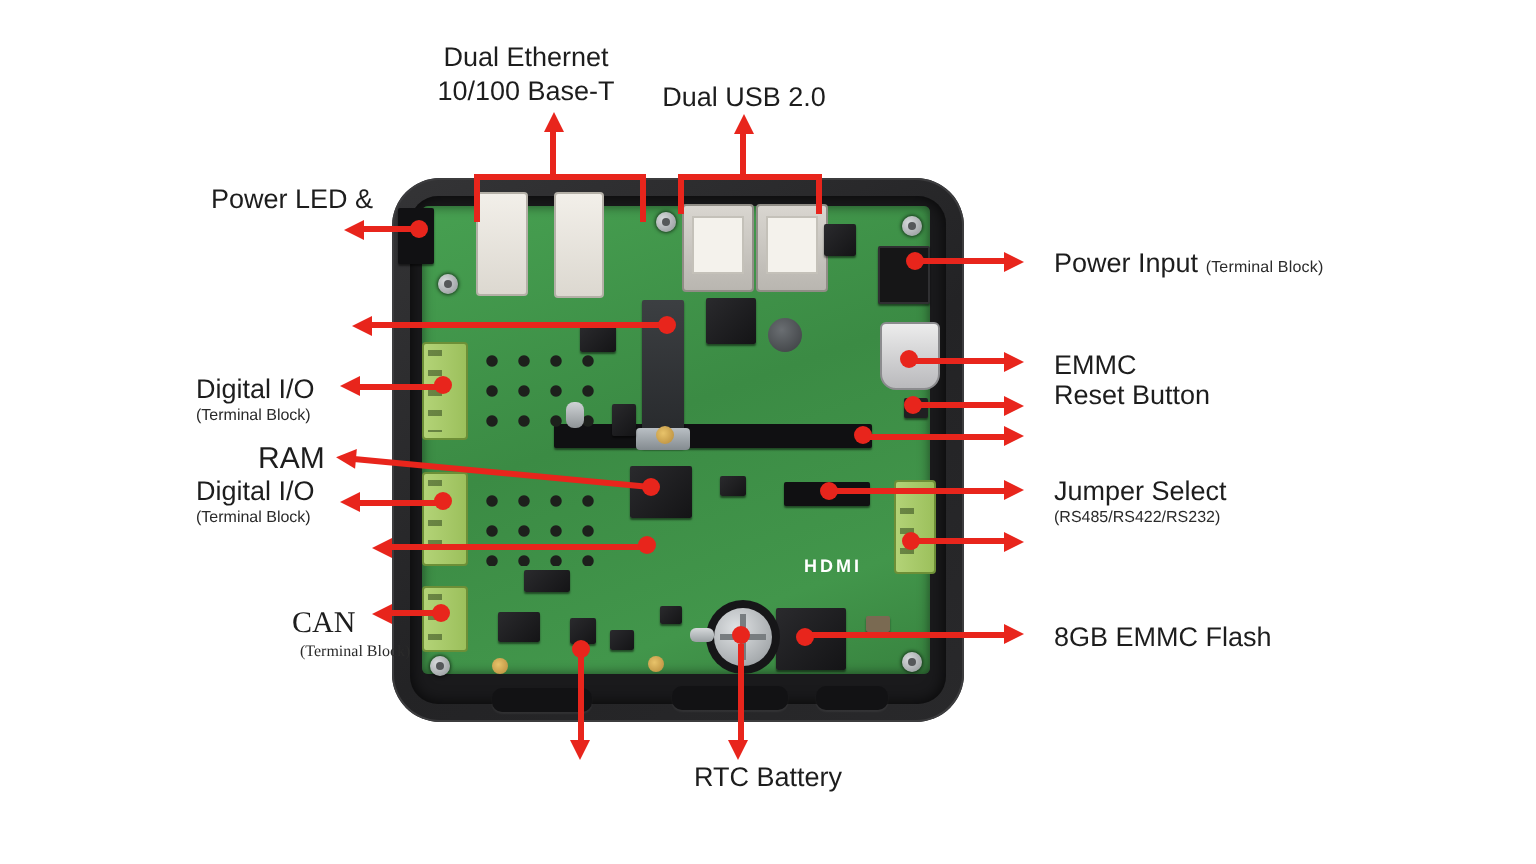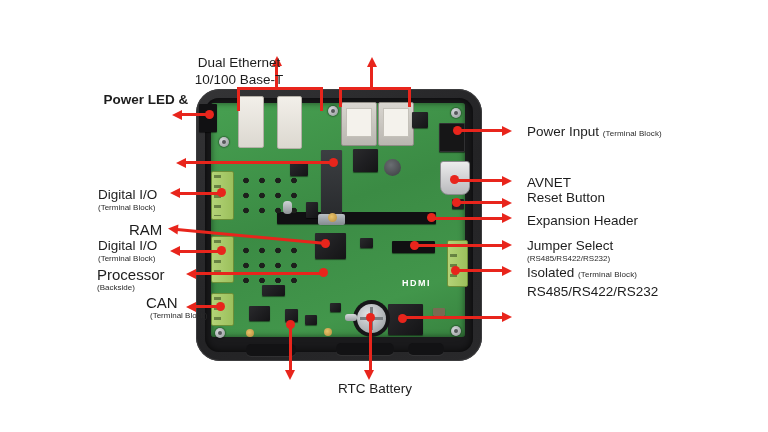--- a/index.html
+++ b/index.html
@@ -184,68 +184,62 @@
   <div class="ah ah-right" style="left:502px;top:312px;"></div>
 
   <div class="dot" style="left:286px;top:320px;"></div>
   <div class="cl" style="left:289px;top:328px;width:3px;height:42px;"></div>
   <div class="ah ah-down" style="left:285px;top:370px;"></div>
 
   <div class="dot" style="left:366px;top:313px;"></div>
   <div class="cl" style="left:369px;top:322px;width:3px;height:48px;"></div>
   <div class="ah ah-down" style="left:364px;top:370px;"></div>
 
-  <div class="lbl center" style="left:172px;top:20px;width:134px;margin-top:34px;">
+  <div class="lbl center" style="left:196px;top:20px;width:134px;">
     <span style="display:block">Dual Ethernet</span>
     <span style="display:block">10/100 Base-T</span>
   </div>
-
-  <div class="lbl center" style="left:100px;top:91px;width:92px;font-weight:bold;">
+  <div class="lbl center" style="left:312px;top:40px;width:120px;">
+    <span>Dual USB 2.0</span>
+  </div>
+
+  <div class="lbl center" style="left:100px;top:91px;width:92px;">
     <span style="display:block">Power LED &amp;</span>
   </div>
   <div class="lbl" style="left:98px;top:186px;">
     <span>Digital I/O</span>
     <span class="subline">(Terminal Block)</span>
   </div>
   <div class="lbl big" style="left:129px;top:221px;">
     <span>RAM</span>
   </div>
   <div class="lbl" style="left:98px;top:237px;">
     <span>Digital I/O</span>
     <span class="subline">(Terminal Block)</span>
   </div>
-  <div class="lbl big" style="left:97px;top:266px;">
-    <span>Processor</span>
-    <span class="subline">(Backside)</span>
-  </div>
-  <div class="lbl big" style="left:146px;top:294px;">
+  <div class="lbl big" style="left:146px;top:304px;font-family:Liberation Serif, serif;">
     <span>CAN</span>
     <span class="subline" style="padding-left:4px;">(Terminal Block)</span>
   </div>
 
   <div class="lbl" style="left:527px;top:123px;">
     <span>Power Input</span>
     <span class="sub">(Terminal Block)</span>
   </div>
   <div class="lbl" style="left:527px;top:174px;">
-    <span>AVNET</span>
+    <span>EMMC</span>
   </div>
   <div class="lbl" style="left:527px;top:189px;">
     <span>Reset Button</span>
-  </div>
-  <div class="lbl" style="left:527px;top:212px;">
-    <span>Expansion Header</span>
   </div>
   <div class="lbl" style="left:527px;top:237px;">
     <span>Jumper Select</span>
     <span class="subline">(RS485/RS422/RS232)</span>
   </div>
-  <div class="lbl" style="left:527px;top:264px;">
-    <span>Isolated</span>
-    <span class="sub">(Terminal Block)</span>
-    <span style="display:block">RS485/RS422/RS232</span>
-  </div>
-
-  <div class="lbl center" style="left:329px;top:380px;width:92px;">
+  <div class="lbl" style="left:527px;top:310px;">
+    <span>8GB EMMC Flash</span>
+  </div>
+
+  <div class="lbl center" style="left:329px;top:380px;width:92px;text-align:right;">
     <span>RTC Battery</span>
   </div>
 
 </div>
 
 </body></html>

